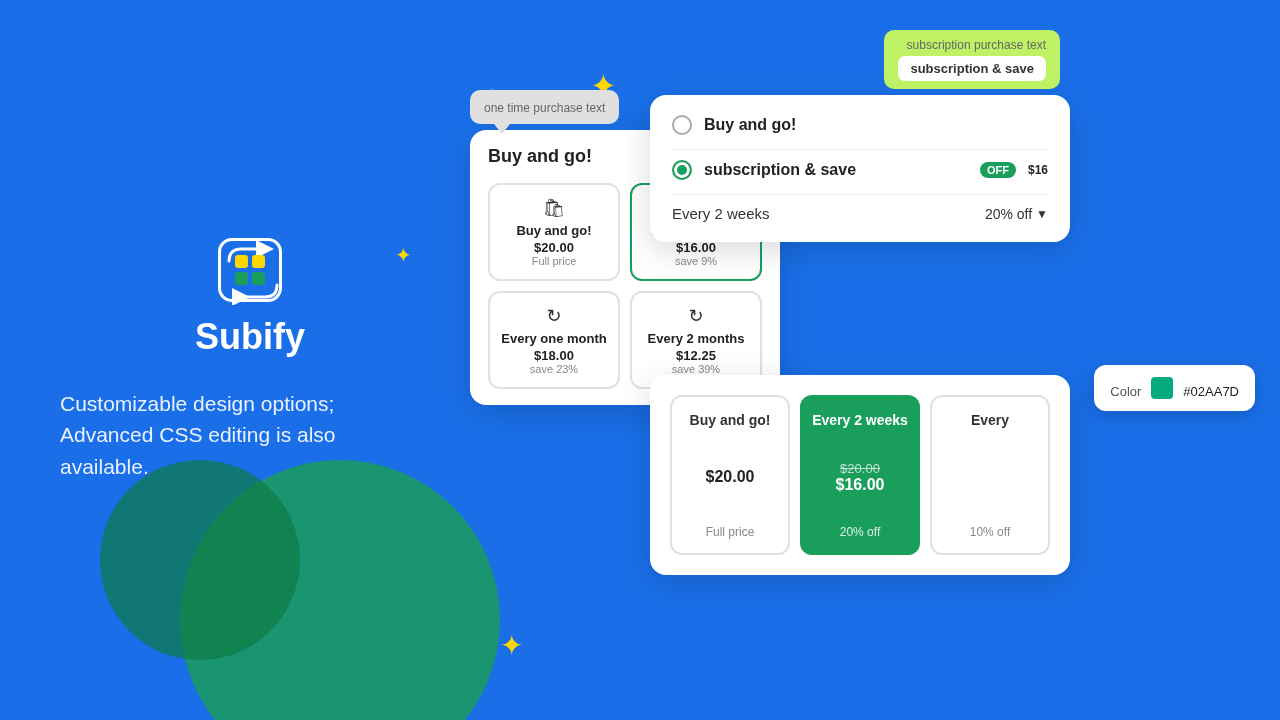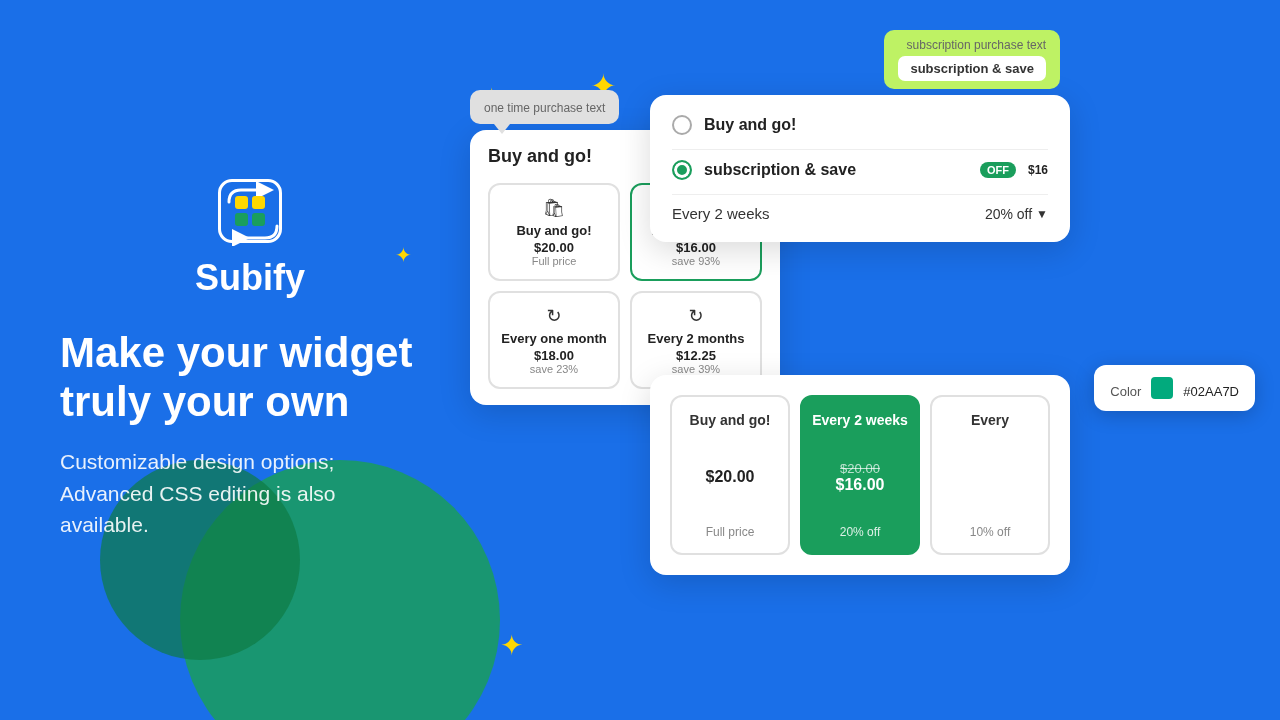--- a/index.html
+++ b/index.html
@@ -442,21 +442,20 @@
       <div class="logo-icon-inner" style="position:relative;z-index:1">
         <div class="logo-dot yellow"></div>
         <div class="logo-dot yellow"></div>
         <div class="logo-dot green"></div>
         <div class="logo-dot green"></div>
       </div>
     </div>
     <span class="logo-name">Subify</span>
   </div>
 
-  <h1 class="headline">Make your widget truly your own</h1>
   <p class="subtext">Customizable design options; Advanced CSS editing is also available.</p>
 </div>
 
 <div class="right-area">
 
   <div class="card-otp">
     <div style="margin-bottom:6px">
       <div class="tooltip-bubble" style="background:#e0e0e0;">
         <span style="font-size:12px;color:#666;">one time purchase text</span>
       </div>
@@ -469,21 +468,21 @@
           <div class="option-icon">🛍</div>
           <div class="option-title">Buy and go!</div>
           <div class="option-price">$20.00</div>
           <div class="option-save">Full price</div>
         </div>
 
         <div class="option-tile selected">
           <div class="option-icon">↻</div>
           <div class="option-title">Every 2 weeks</div>
           <div class="option-price">$16.00</div>
-          <div class="option-save">save 93%</div>
+          <div class="option-save">save 9%</div>
         </div>
 
         <div class="option-tile">
           <div class="option-icon">↻</div>
           <div class="option-title">Every one month</div>
           <div class="option-price">$18.00</div>
           <div class="option-save">save 23%</div>
         </div>
 
         <div class="option-tile">

